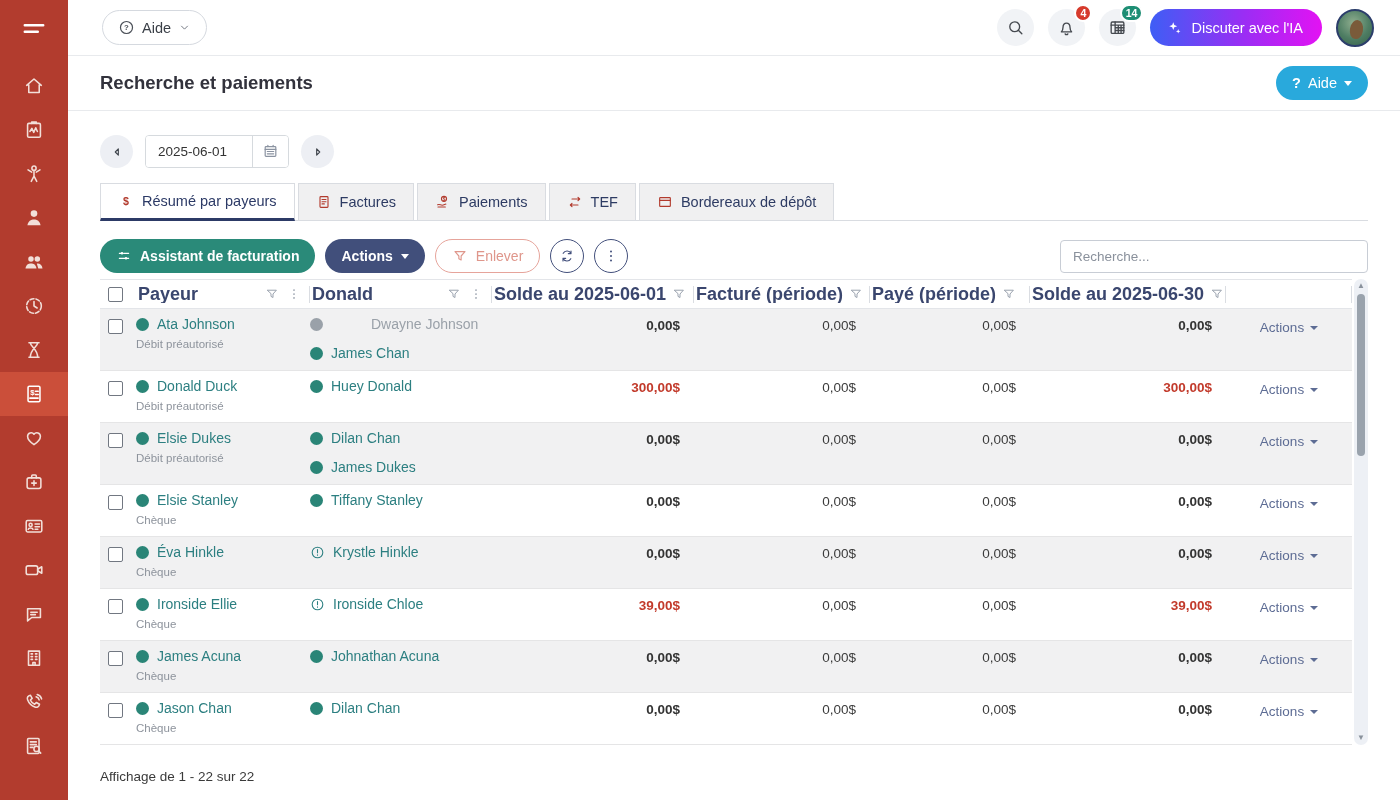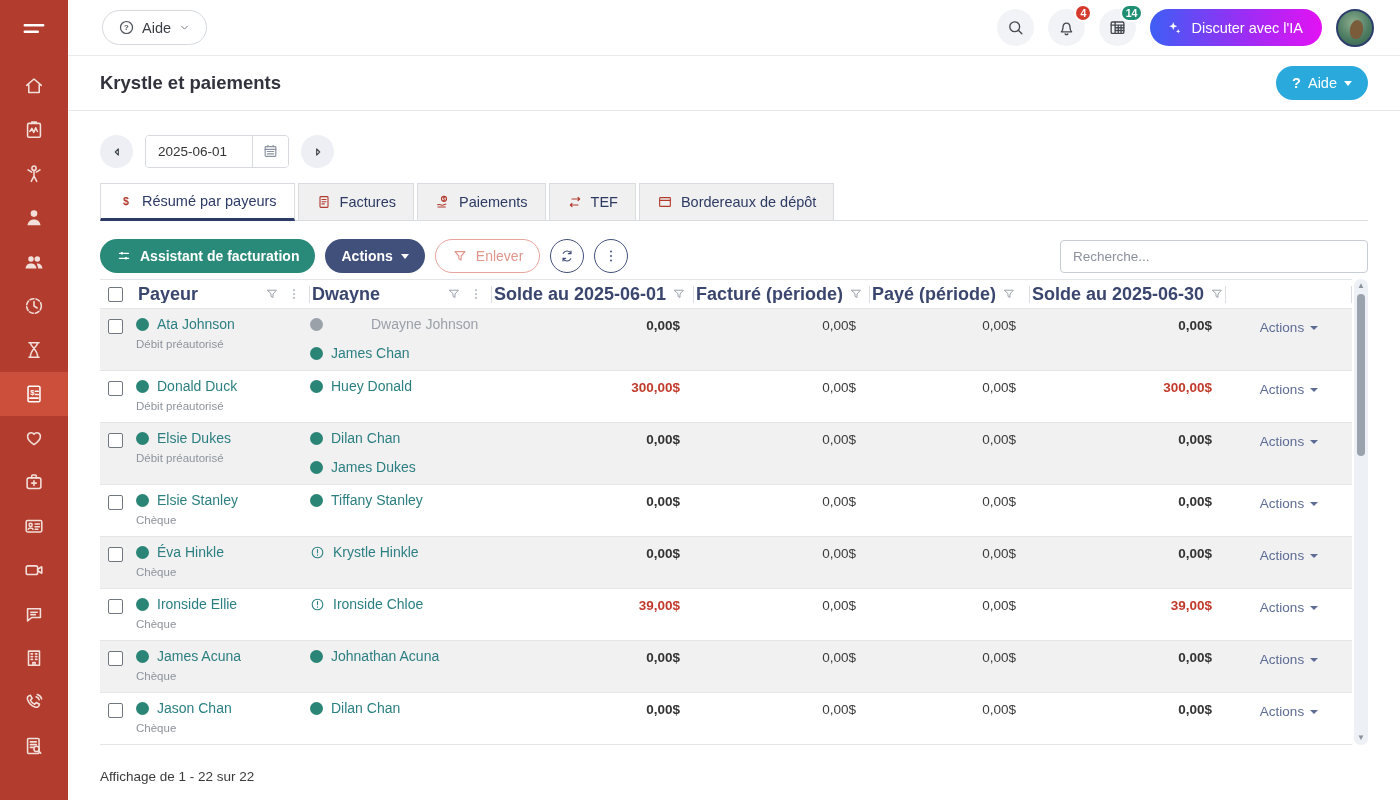--- a/index.html
+++ b/index.html
@@ -272,21 +272,21 @@
       <svg class="ic" viewBox="0 0 24 24" fill="none" stroke="currentColor" stroke-width="1.7" stroke-linecap="round" stroke-linejoin="round" style="display:block">
           <path d="M11 4.2 12.4 8.1 16.3 9.5l-3.9 1.4L11 14.8 9.6 10.9 5.7 9.5l3.9-1.4zM17.6 13.4l.8 2.2 2.2.8-2.2.8-.8 2.2-.8-2.2-2.2-.8 2.2-.8z" fill="currentColor" stroke="none"></path>
         </svg>
       <span>Discuter avec l'IA</span>
     </button>
     <div class="avatar"></div>
   </div>
 </header>
 
 <div class="page-header">
-  <h1 class="page-title">Krystle et paiements</h1>
+  <h1 class="page-title">Recherche et paiements</h1>
   <button class="help-blue">
     <span class="q-glyph"></span>
     <span>Aide</span>
     <span class="caret"></span>
   </button>
 </div>
 
 <main class="main">
 
   <div class="date-row">
@@ -395,21 +395,21 @@
                 <path d="M4.5 5.5h15l-5.8 6.5v6l-3.4-1.9v-4.1z"></path>
               </svg>
               <svg class="" viewBox="0 0 24 24" fill="none" stroke="currentColor" stroke-width="1.7" stroke-linecap="round" stroke-linejoin="round" style="display:block">
                 <circle cx="12" cy="5.3" r="1.5" fill="currentColor" stroke="none"></circle>
                 <circle cx="12" cy="12" r="1.5" fill="currentColor" stroke="none"></circle>
                 <circle cx="12" cy="18.7" r="1.5" fill="currentColor" stroke="none"></circle>
               </svg>
             </span>
           </div>
           <div class="th">
-            <span>Dwayne</span>
+            <span>Donald</span>
             <span class="th-icons">
               <svg class="" viewBox="0 0 24 24" fill="none" stroke="currentColor" stroke-width="1.7" stroke-linecap="round" stroke-linejoin="round" style="display:block">
                 <path d="M4.5 5.5h15l-5.8 6.5v6l-3.4-1.9v-4.1z"></path>
               </svg>
               <svg class="" viewBox="0 0 24 24" fill="none" stroke="currentColor" stroke-width="1.7" stroke-linecap="round" stroke-linejoin="round" style="display:block">
                 <circle cx="12" cy="5.3" r="1.5" fill="currentColor" stroke="none"></circle>
                 <circle cx="12" cy="12" r="1.5" fill="currentColor" stroke="none"></circle>
                 <circle cx="12" cy="18.7" r="1.5" fill="currentColor" stroke="none"></circle>
               </svg>
             </span>

